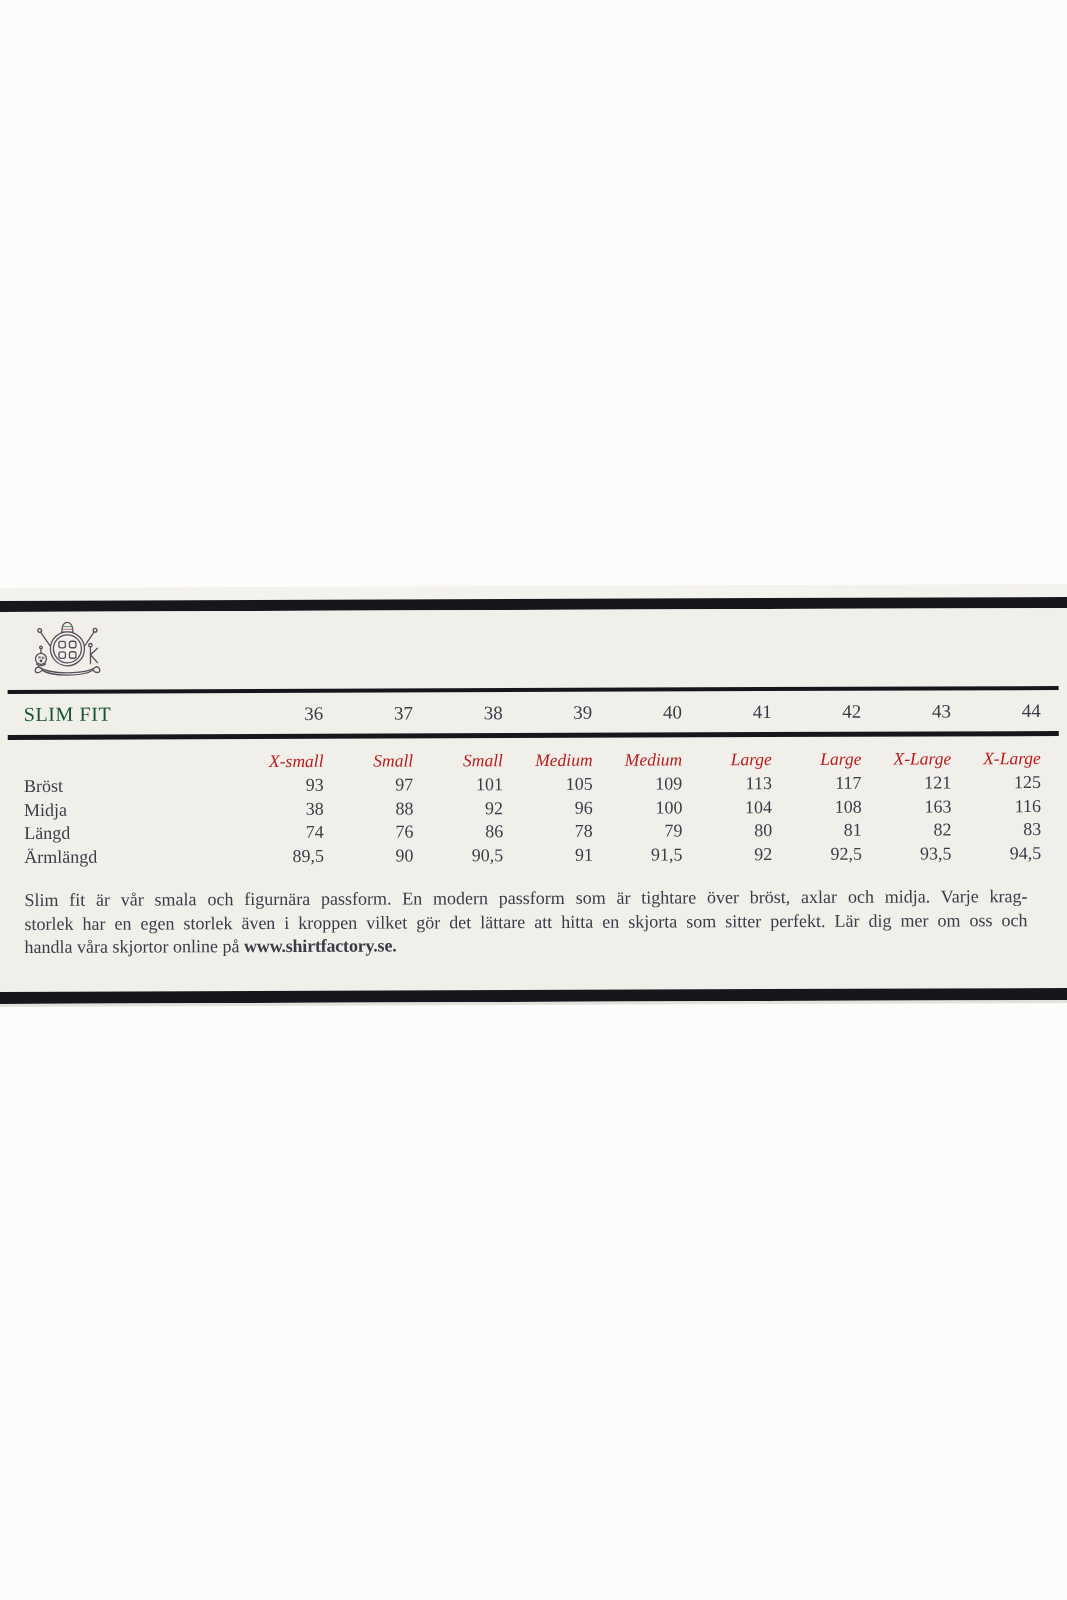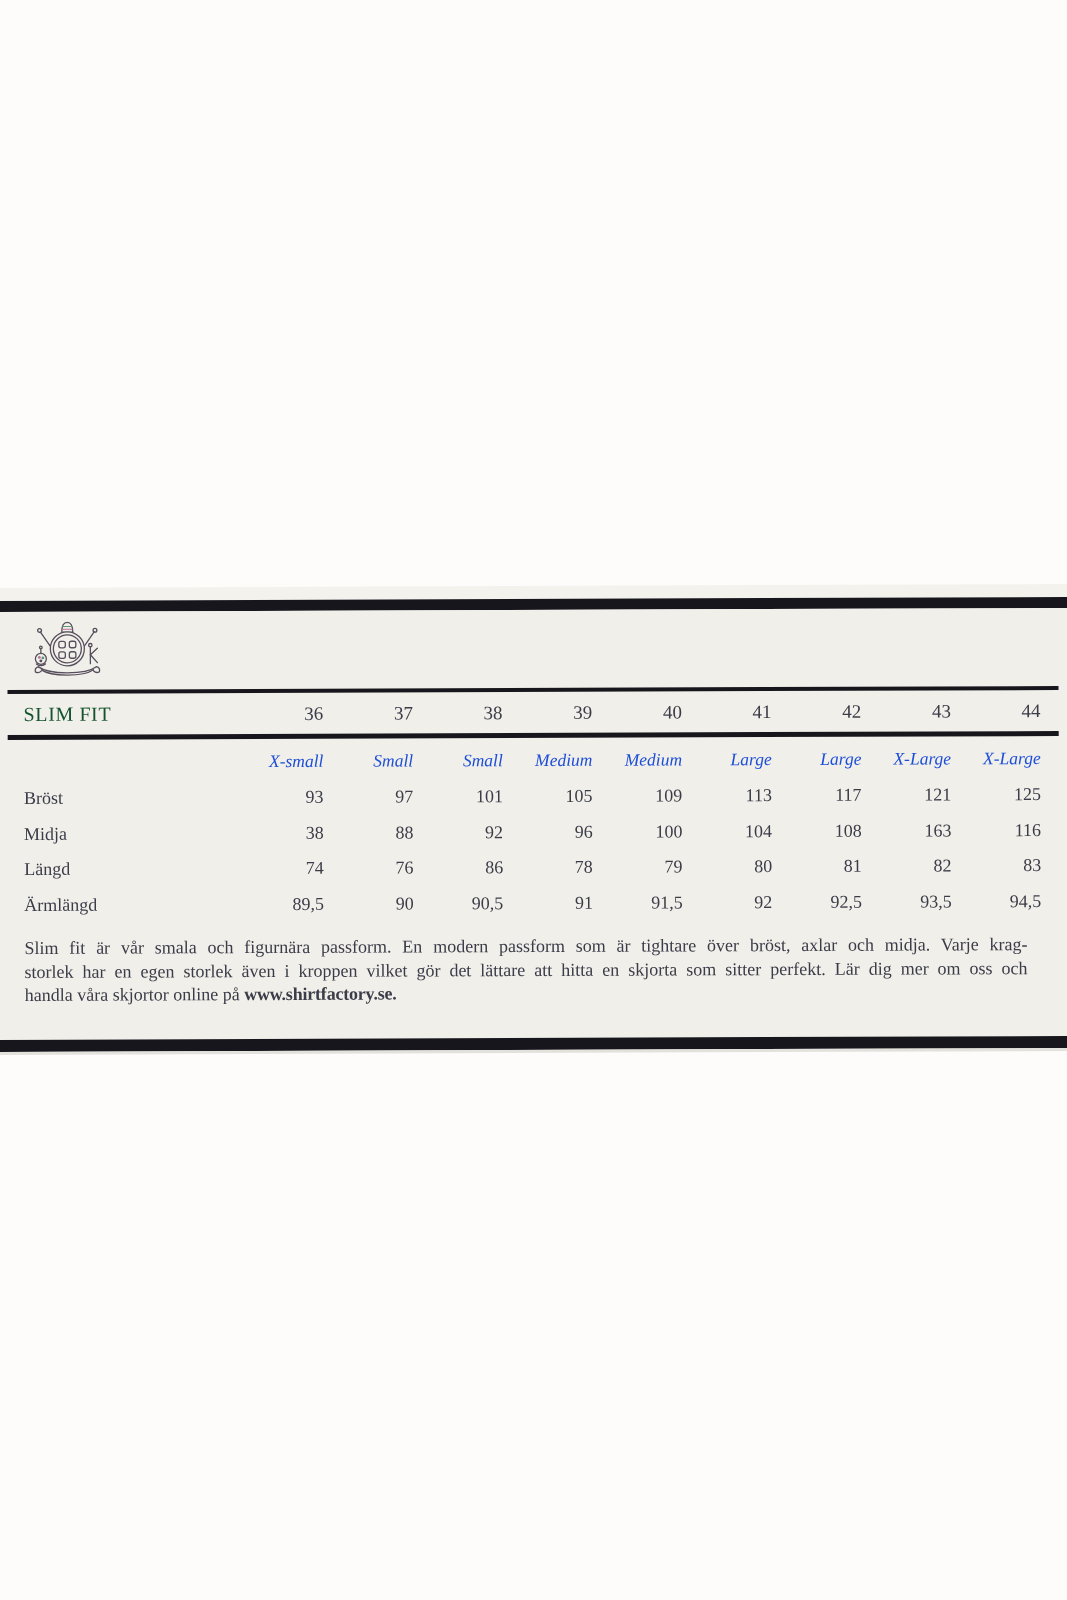--- a/index.html
+++ b/index.html
@@ -53,27 +53,27 @@
     font-size: 20px;
     letter-spacing: 0.6px;
     color: #14532d;
   }
   .header-row .num { font-size: 19px; }
 
   .names-row { margin-top: 12px; }
   .names-row .name {
     font-style: italic;
     font-size: 17.5px;
-    color: #1d4ed8;
+    color: #b91c1c;
   }
 
   .rows-block { margin-top: 2px; }
   .data-row { line-height: 23.5px; }
   .data-row .rlabel { font-size: 18px; }
-  .data-row .val    { font-size: 18px; margin-top: 12px; }
+  .data-row .val    { font-size: 18px; }
 
   
   .desc {
     margin: 20px 6px 0 16px;
     width: 1003px;
     font-size: 18px;
     line-height: 23.5px;
     color: #3b3c49;
   }
   .desc .jline { text-align: justify; text-align-last: justify; }

